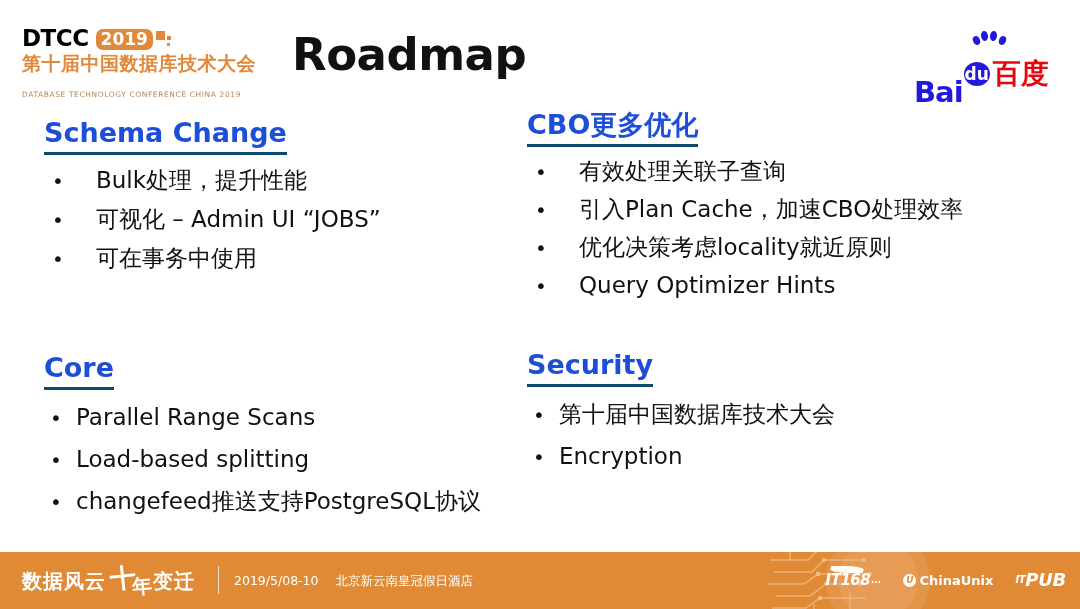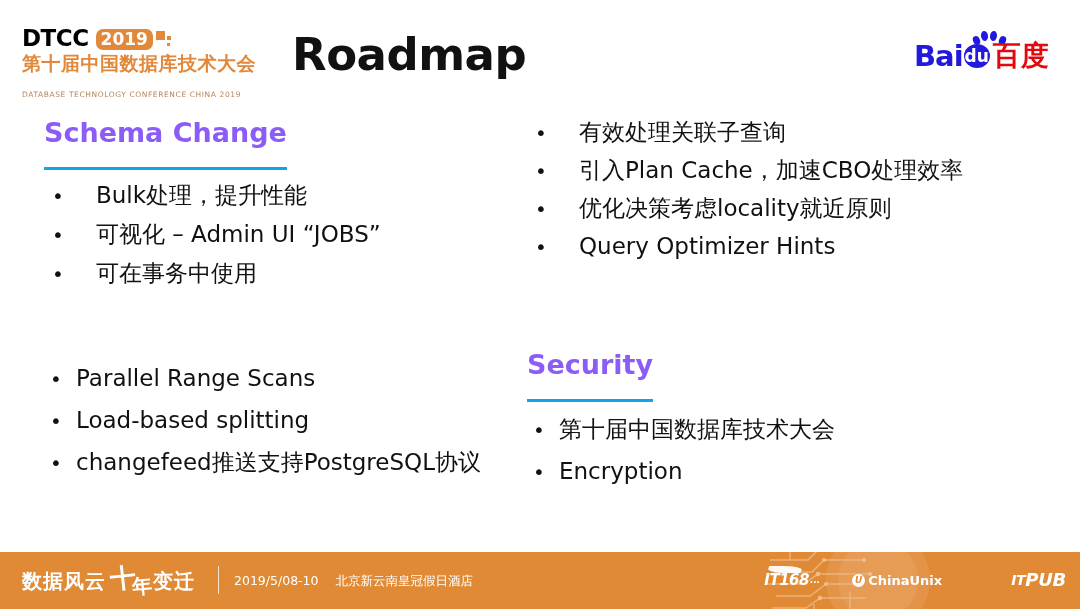--- a/index.html
+++ b/index.html
@@ -138,20 +138,21 @@
     display: flex;
     align-items: center;
   }
   .baidu-bai {
     font-family: "DejaVu Sans", sans-serif;
     font-weight: bold;
     font-size: 29px;
     line-height: 32px;
     color: #2319DC;
     letter-spacing: -1px;
+    margin-top: 36px;
   }
   .baidu-du {
     display: inline-block;
     background: #2319DC;
     color: #ffffff;
     font-family: "DejaVu Sans", sans-serif;
     font-weight: bold;
     font-size: 17px;
     line-height: 24px;
     width: 26px;
@@ -183,24 +184,24 @@
   .section.sec-core    { position: absolute; top: 243px; left: 44px;  width: 470px; }
   .section.sec-schema  { position: absolute; top: 8px;   left: 44px;  width: 470px; }
   .section.sec-cbo     { position: absolute; top: 0px;   left: 527px; width: 510px; }
   .section.sec-sec     { position: absolute; top: 240px; left: 527px; width: 470px; }
 
   .sec-head {
     font-family: "DejaVu Sans", sans-serif;
     font-weight: bold;
     font-size: 27px;
     line-height: 34px;
-    color: #8b5cf6;
+    color: #1d4ed8;
     display: inline-block;
-    border-bottom: 3px solid #0ea5e9;
-    padding-bottom: 17px;
+    border-bottom: 3px solid #0c4a6e;
+    padding-bottom: 2px;
     white-space: nowrap;
   }
   .bullets {
     list-style: none;
     margin: 6px 0 0 0;
     padding: 0;
   }
   .bullets li {
     display: flex;
     align-items: baseline;
@@ -302,21 +303,21 @@
     white-space: nowrap;
   }
   .footer-meta .sep { display: inline-block; width: 9px; }
 
   .footer-logos {
     position: absolute;
     right: 14px;
     top: 16px;
     display: flex;
     align-items: center;
-    gap: 32px;
+    gap: 22px;
     height: 24px;
   }
   .sponsor {
     display: flex;
     align-items: center;
     color: #ffffff;
     font-family: "DejaVu Sans", sans-serif;
     white-space: nowrap;
   }
   .sp-it168 {
@@ -355,21 +356,21 @@
     text-align: center;
     margin-right: 3px;
   }
   .sp-itpub {
     font-weight: bold;
     font-style: italic;
     font-size: 13px;
     letter-spacing: -0.3px;
     line-height: 12px;
   }
-  .sp-itpub .small { font-size: 14px; vertical-align: super; margin-left: 37px; }
+  .sp-itpub .small { font-size: 10px; vertical-align: super; }
   .sp-itpub .big { font-size: 18px; }
 </style>
 </head>
 <body>
 
 <div class="slide">
 
   <div class="header">
 
     <div class="dtcc-logo">
@@ -417,37 +418,39 @@
           <span>可视化 – Admin UI  “JOBS”</span>
         </li>
         <li>
           <span class="bt">•</span>
           <span>可在事务中使用</span>
         </li>
       </ul>
     </div>
 
     <div class="section sec-core">
+      <div class="sec-head">Core</div>
       <ul class="bullets indent-narrow loose">
         <li>
           <span class="bt">•</span>
           <span>Parallel Range Scans</span>
         </li>
         <li>
           <span class="bt">•</span>
           <span>Load-based splitting</span>
         </li>
         <li>
           <span class="bt">•</span>
           <span>changefeed推送支持PostgreSQL协议</span>
         </li>
       </ul>
     </div>
 
     <div class="section sec-cbo">
+      <div class="sec-head">CBO更多优化</div>
       <ul class="bullets indent-wide tight">
         <li>
           <span class="bt">•</span>
           <span>有效处理关联子查询</span>
         </li>
         <li>
           <span class="bt">•</span>
           <span>引入Plan Cache，加速CBO处理效率</span>
         </li>
         <li>

